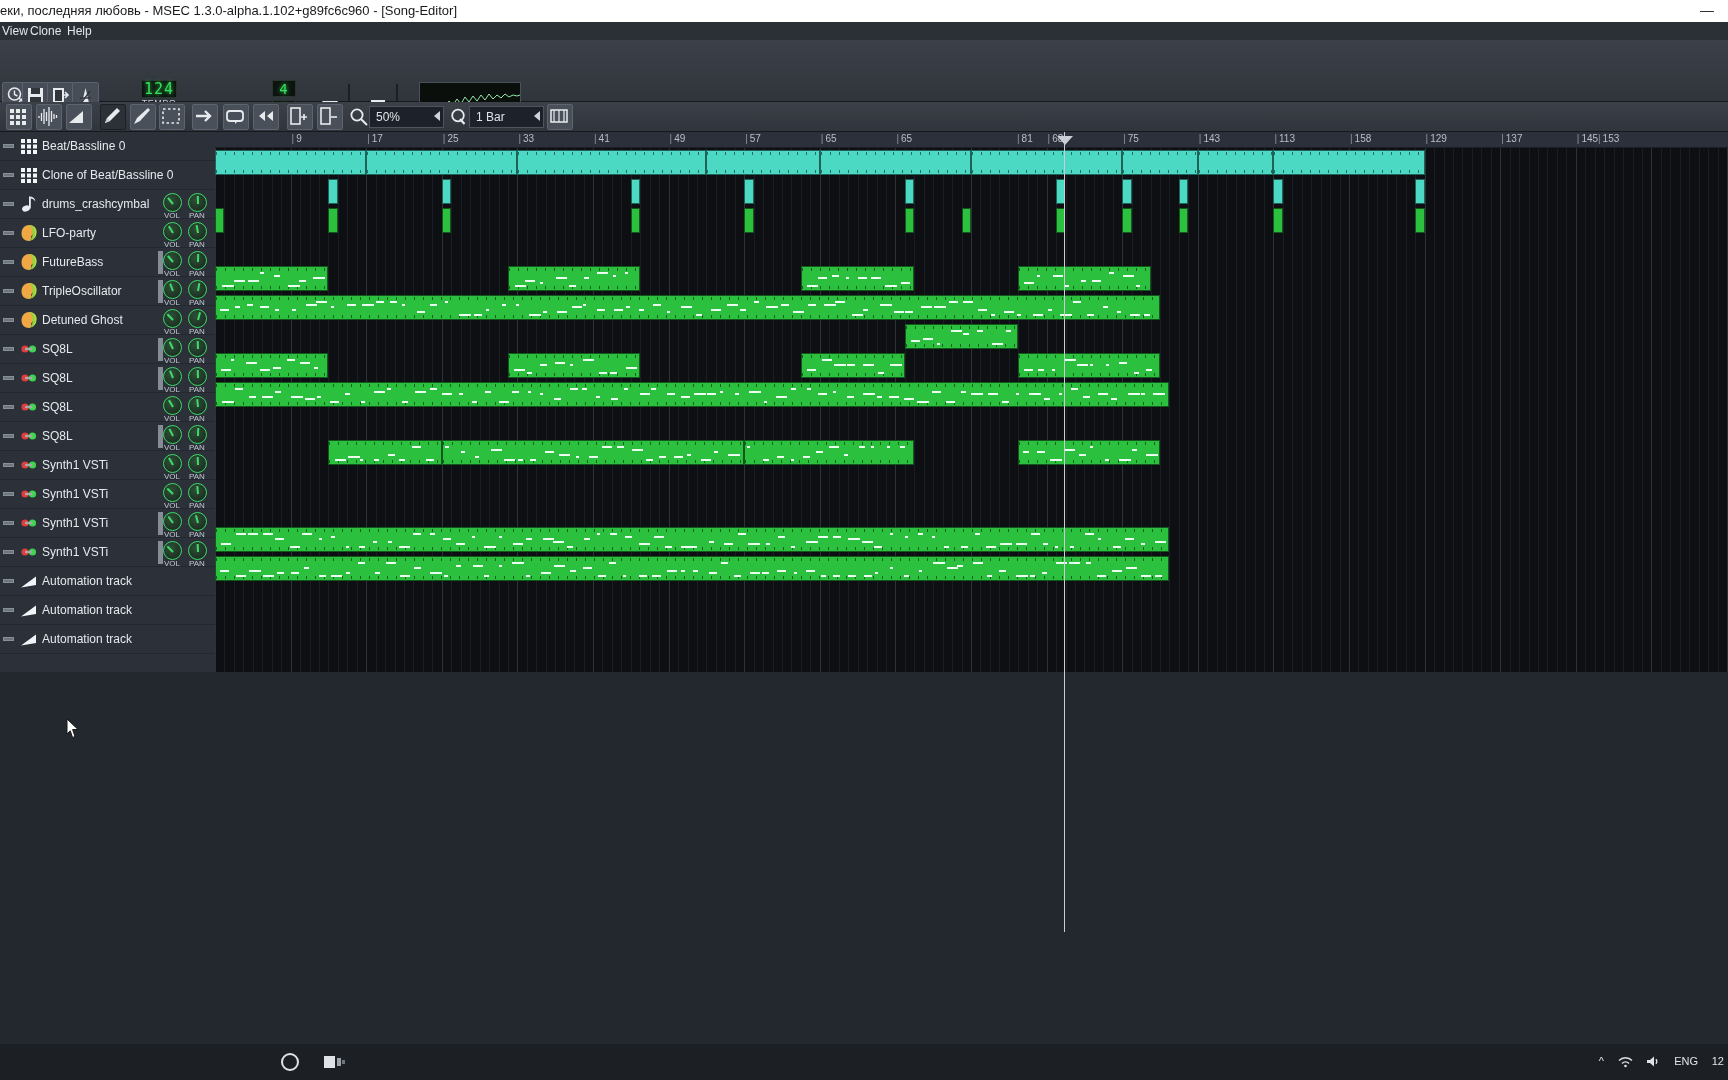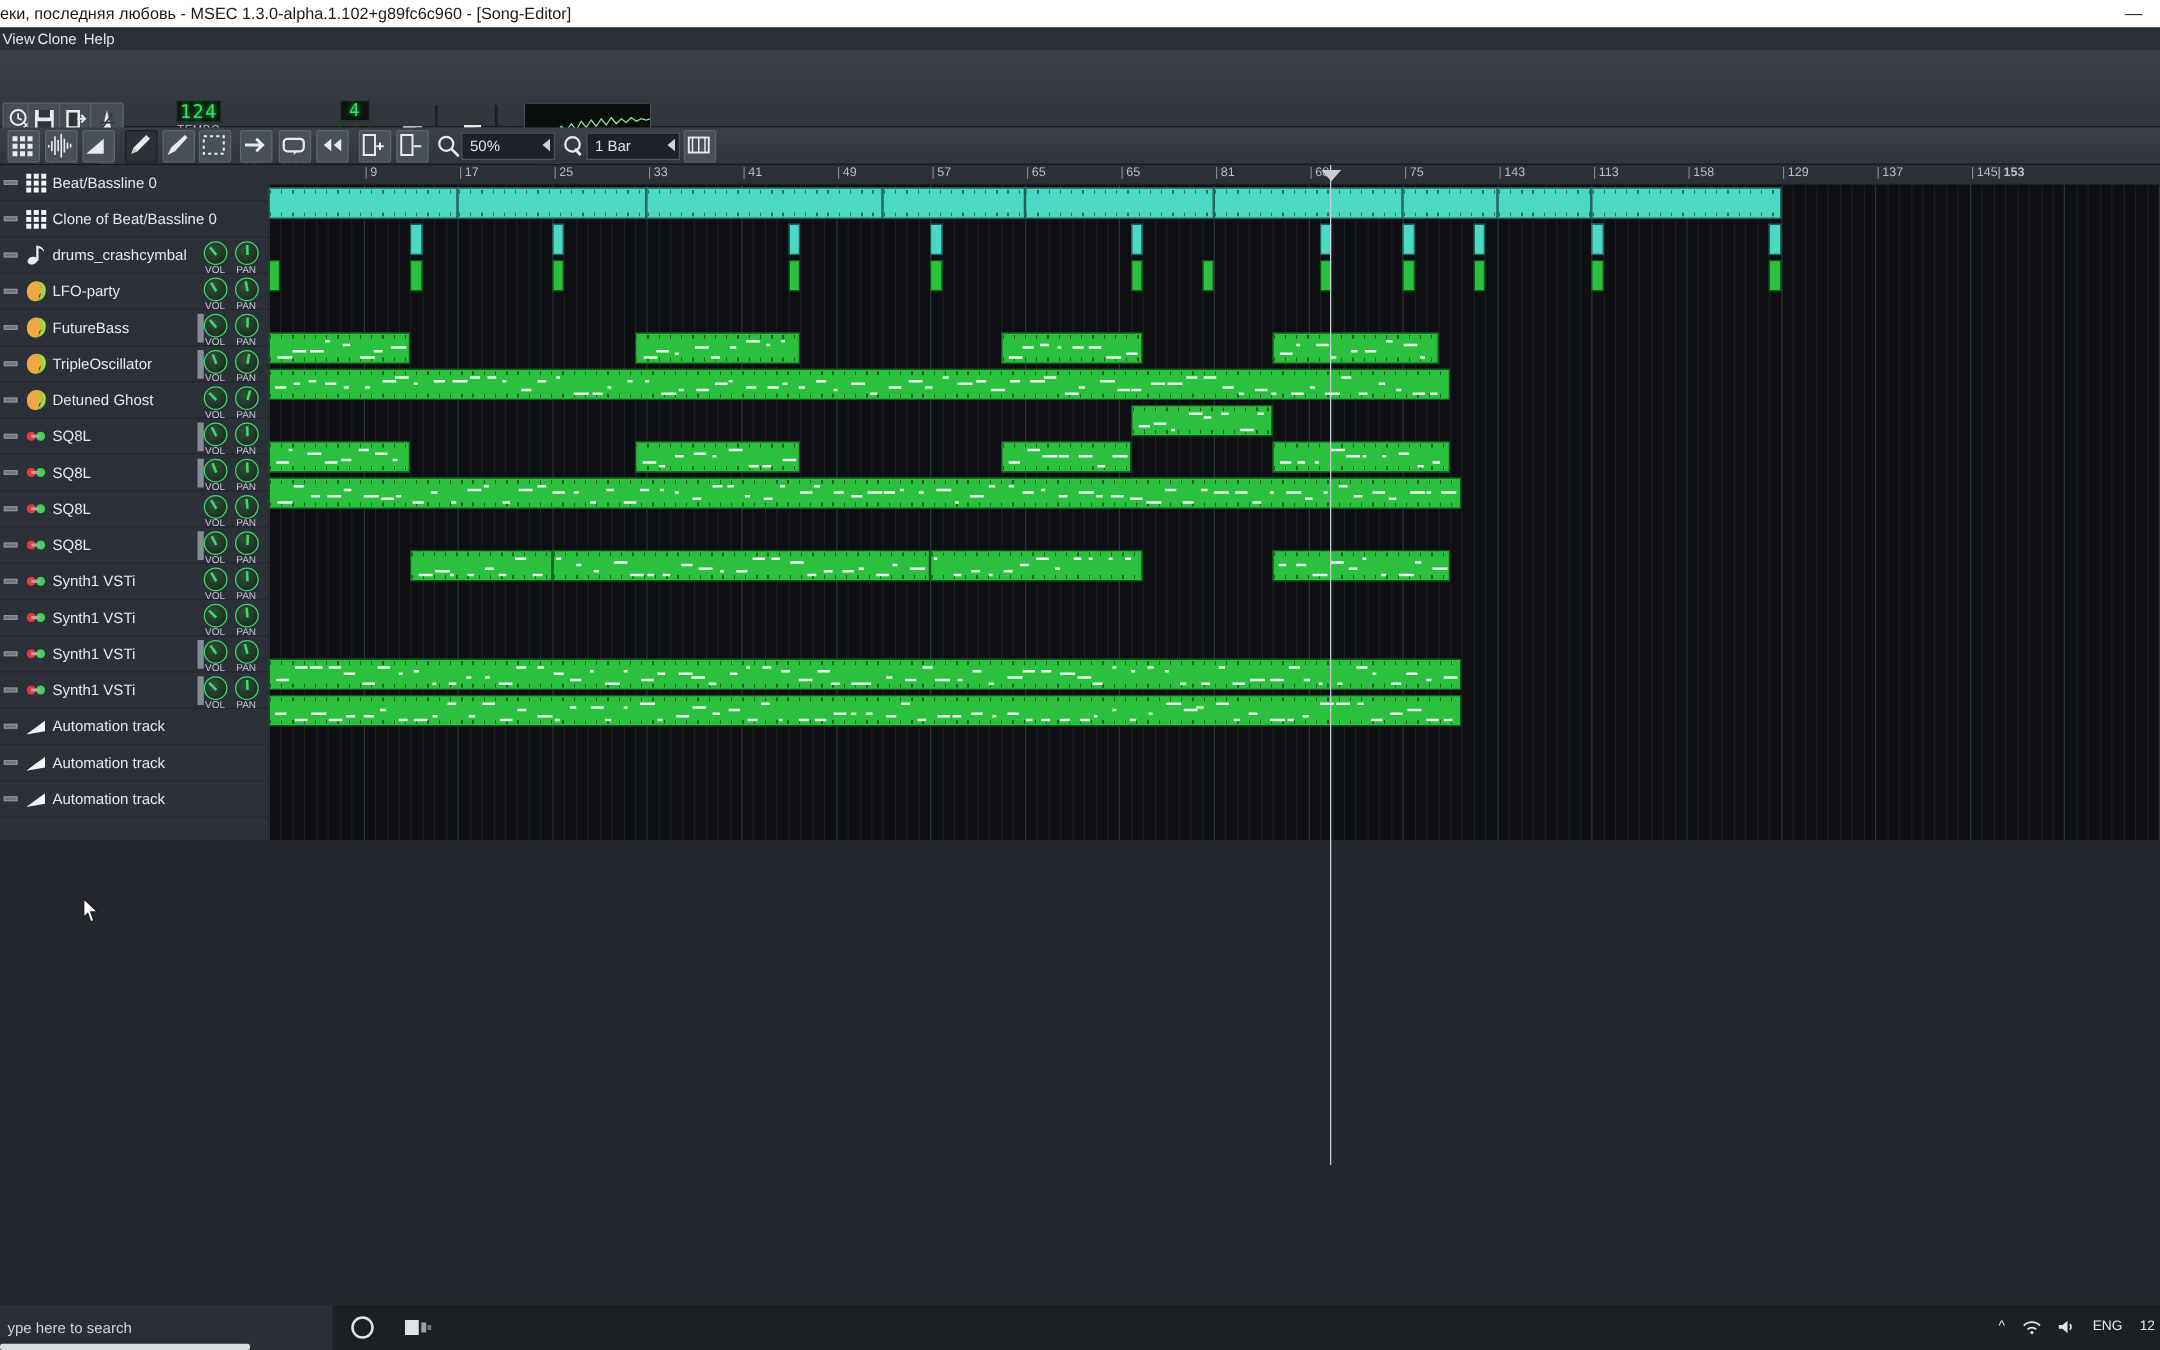--- a/index.html
+++ b/index.html
@@ -680,30 +680,30 @@
   <div id="ruler">
       <div class="rtick" style="left: 76.6px;"><i>|</i><span>9</span></div>
       <div class="rtick" style="left: 152.2px;"><i>|</i><span>17</span></div>
       <div class="rtick" style="left: 227.8px;"><i>|</i><span>25</span></div>
       <div class="rtick" style="left: 303.4px;"><i>|</i><span>33</span></div>
       <div class="rtick" style="left: 379px;"><i>|</i><span>41</span></div>
       <div class="rtick" style="left: 454.6px;"><i>|</i><span>49</span></div>
       <div class="rtick" style="left: 530.2px;"><i>|</i><span>57</span></div>
       <div class="rtick" style="left: 605.8px;"><i>|</i><span>65</span></div>
       <div class="rtick" style="left: 681.4px;"><i>|</i><span>65</span></div>
-      <div class="rtick" style="left: 757px;"><i>|</i><span>81</span></div>
+      <div class="rtick" style="left: 802px;"><i>|</i><span>81</span></div>
       <div class="rtick" style="left: 832.6px;"><i>|</i><span>68</span></div>
       <div class="rtick" style="left: 908.2px;"><i>|</i><span>75</span></div>
       <div class="rtick" style="left: 983.8px;"><i>|</i><span>143</span></div>
       <div class="rtick" style="left: 1059.4px;"><i>|</i><span>113</span></div>
       <div class="rtick" style="left: 1135px;"><i>|</i><span>158</span></div>
       <div class="rtick" style="left: 1210.6px;"><i>|</i><span>129</span></div>
       <div class="rtick" style="left: 1286.2px;"><i>|</i><span>137</span></div>
       <div class="rtick" style="left: 1361.8px;"><i>|</i><span>145</span></div>
-      <div class="rtick" style="left: 1383px; font-weight: bold;"><i>|</i><span>153</span></div>
+      <div class="rtick" style="left: 1383px;"><i>|</i><span>153</span></div>
     </div>
   <div id="grid">
       <div class="gline bar8" style="left: 0px;"></div>
       <div class="gline" style="left: 9.45px;"></div>
       <div class="gline" style="left: 18.9px;"></div>
       <div class="gline" style="left: 28.35px;"></div>
       <div class="gline" style="left: 37.8px;"></div>
       <div class="gline" style="left: 47.25px;"></div>
       <div class="gline" style="left: 56.7px;"></div>
       <div class="gline" style="left: 66.15px;"></div>
@@ -1391,24 +1391,20 @@
 <div id="phmark"></div>
 <div id="playhead"></div>
 
 <div id="cursor">
   <svg width="14" height="20" viewBox="0 0 14 20">
       <path d="M1 1l11 10.5H6.6L9 18.5 6.6 19.5 4.2 12.8 1 16z" fill="#fff" stroke="#1a1a1a" stroke-width="1"></path>
     </svg>
 </div>
 
 <div id="taskbar">
-  <div id="searchbox">
-    <span>ype here to search</span>
-    <div id="searchpill"></div>
-  </div>
   <div class="tbicon" style="left:276px">
     <svg width="28" height="28" viewBox="0 0 28 28">
         <circle cx="14" cy="14" r="8" fill="none" stroke="#dfe3e8" stroke-width="2"></circle>
       </svg>
   </div>
   <div class="tbicon" style="left:320px">
     <svg width="28" height="28" viewBox="0 0 28 28">
         <rect x="4" y="8" width="11" height="12" fill="#dfe3e8"></rect>
         <rect x="17" y="10" width="4" height="8" fill="#9aa1a9"></rect>
         <rect x="22" y="12" width="3" height="4" fill="#6e757d"></rect>

